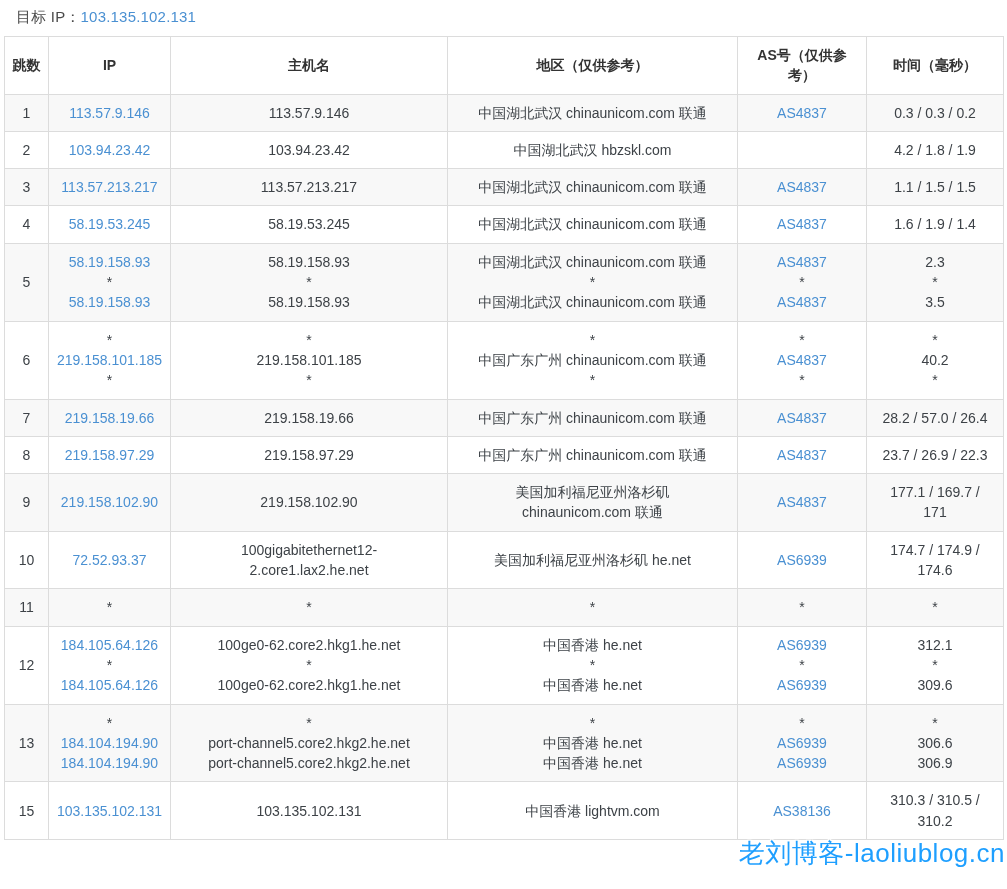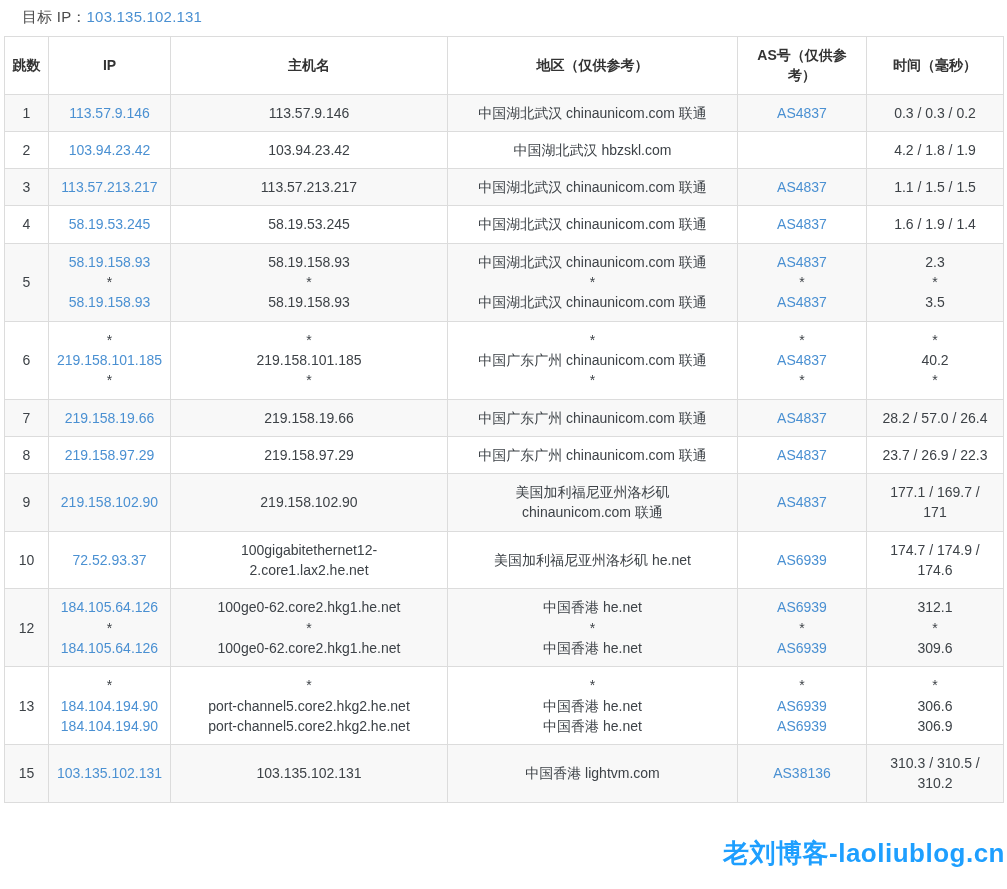--- a/index.html
+++ b/index.html
@@ -11,21 +11,21 @@
   }
   *{box-sizing:border-box;}
   html,body{margin:0;padding:0;background:#ffffff;}
   body{
     width:1007px;height:889px;position:relative;overflow:hidden;
     font-family:"Liberation Sans","DejaVu Sans",sans-serif;
     color:var(--text);font-size:14px;
   }
   .page{padding:6px 4px 0 4px;}
   .target-line{
-    margin:2px 0 9px 18px;font-size:15px;color:#4a4a4a;
+    margin:2px 0 9px 12px;font-size:15px;color:#4a4a4a;
     letter-spacing:.2px;
   }
   .target-line a{color:var(--link);text-decoration:none;}
   table.trace{
     border-collapse:collapse;table-layout:fixed;width:999px;
     background:#fff;
   }
   table.trace th,table.trace td{
     border:1px solid var(--border);
     text-align:center;vertical-align:middle;
@@ -41,21 +41,21 @@
   td .line{display:block;}
   td a{color:var(--link);text-decoration:none;cursor:pointer;}
   .col-hop{width:44px;}
   .col-ip{width:122px;}
   .col-host{width:277px;}
   .col-region{width:290px;}
   .col-asn{width:129px;}
   .col-time{width:137px;}
   .watermark{
     position:absolute;top:836px;right:2px;
-    font-size:26px;font-weight:bold;color:var(--watermark);
+    font-size:26px;font-weight:normal;color:var(--watermark);
     white-space:nowrap;letter-spacing:0.5px;
     text-shadow:-1px -1px 0 #fff,1px -1px 0 #fff,-1px 1px 0 #fff,1px 1px 0 #fff,0 0 4px #fff;
     pointer-events:none;
   }
 </style>
 </head>
 <body>
 
 <div class="page">
 
@@ -279,20 +279,38 @@
           </td>
           <td>
             <a href="#" class="line">AS6939</a>
           </td>
           <td>
             <span class="line">174.7 / 174.9 /</span>
             <span class="line">174.6</span>
           </td>
         </tr>
         <tr>
+          <td><span>11</span></td>
+          <td>
+            <span class="line">*</span>
+          </td>
+          <td>
+            <span class="line">*</span>
+          </td>
+          <td>
+            <span class="line">*</span>
+          </td>
+          <td>
+            <span class="line">*</span>
+          </td>
+          <td>
+            <span class="line">*</span>
+          </td>
+        </tr>
+        <tr>
           <td><span>12</span></td>
           <td>
             <a href="#" class="line">184.105.64.126</a>
             <span class="line">*</span>
             <a href="#" class="line">184.105.64.126</a>
           </td>
           <td>
             <span class="line">100ge0-62.core2.hkg1.he.net</span>
             <span class="line">*</span>
             <span class="line">100ge0-62.core2.hkg1.he.net</span>

